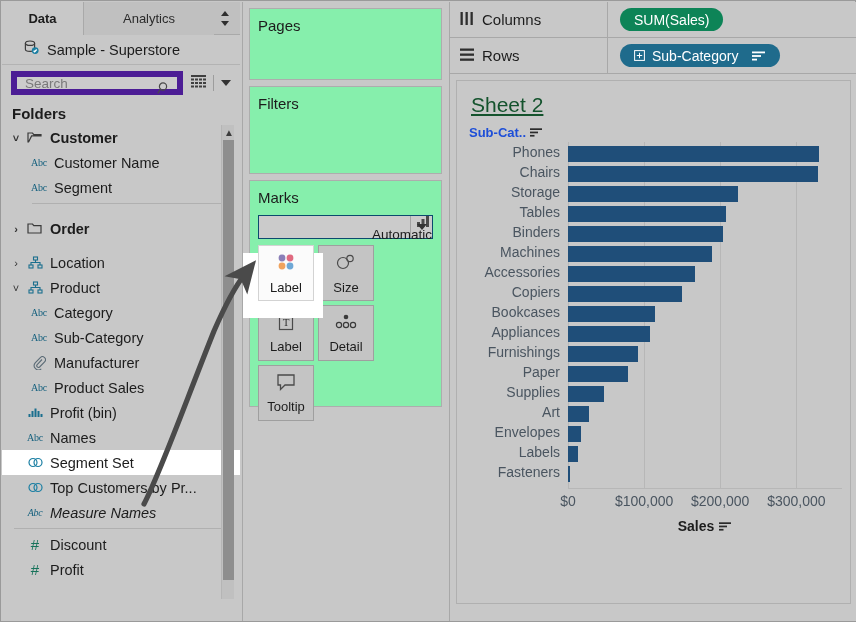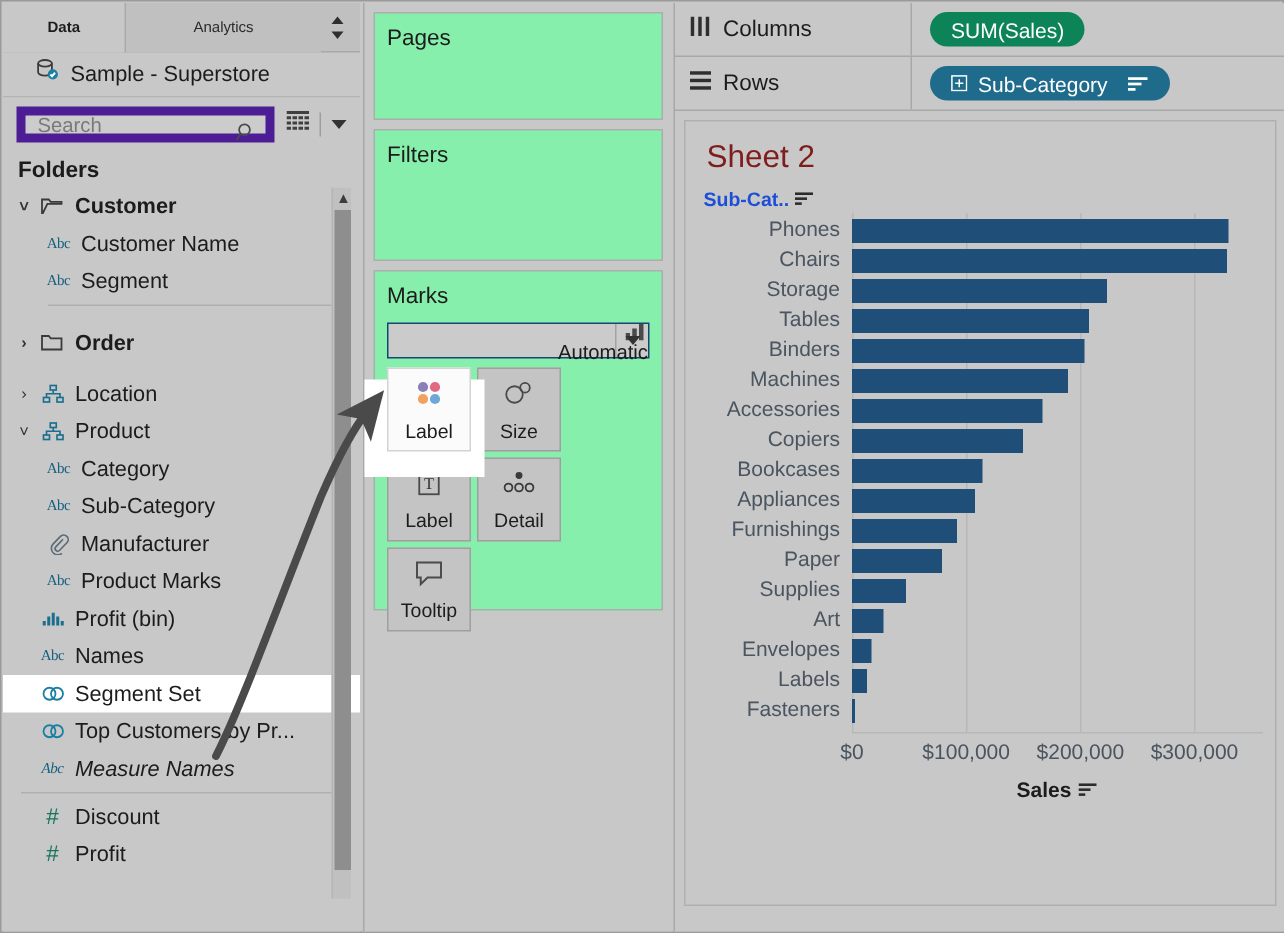--- a/index.html
+++ b/index.html
@@ -26,21 +26,21 @@
   .tabstrip {
     position: relative;
     height: 33px;
     background: #c0c0c0;
     border-bottom: 1px solid #a9a9a9;
   }
   .tab {
     position: absolute; top: 0;
     height: 33px;
     display: flex; align-items: center; justify-content: center;
-    font-size: 10px;
+    font-size: 13px;
     color: #1c1c1c;
     cursor: default;
   }
   .tab.active {
     background: #c8c8c8;
     font-weight: bold;
     border-right: 1px solid #a9a9a9;
   }
   .tab.inactive { background: #c0c0c0; color: #2b2b2b; }
   #tab-data  { left: 0px;  width: 82px; }
@@ -246,23 +246,24 @@
   .pill .pill-post { margin-left: 14px; display: flex; align-items: center; }
 
   #view-area {
     position: relative;
     margin: 6px 5px 0 6px;
     height: 524px;
     background: #c8c8c8;
     border: 1px solid #b0b0b0;
   }
   #sheet-title {
-    font-size: 21px; color: #7f1d1d;
+    font-size: 21px; color: #14532d;
     padding: 12px 0 0 14px;
     font-weight: normal;
+    text-decoration: underline;
   }
   #row-field-hdr {
     font-size: 13px; color: #1d4ed8;
     font-weight: bold;
     padding: 8px 0 0 12px;
     display: flex; align-items: center;
   }
 
   #plot {
     position: relative;
@@ -452,21 +453,21 @@
         <span class="ficon">
           <svg width="13" height="14" viewBox="0 0 13 14">
             <path d="M9 3.5L4.2 8.6a1.7 1.7 0 0 0 2.4 2.4l5-5.2a3 3 0 0 0-4.3-4.2L2.2 6.9a4.3 4.3 0 0 0 6.1 6" fill="none" stroke="#5b6b76" stroke-width="1.1"></path>
           </svg>
         </span>
         <span class="flabel">Manufacturer</span>
       </div>
       <div class="frow">
         <span class="indent"></span>
         <span class="ficon abc">Abc</span>
-        <span class="flabel">Product Marks</span>
+        <span class="flabel">Product Sales</span>
       </div>
 
       <div class="frow">
         <span class="twisty blank">.</span>
         <span class="ficon">
           <svg width="15" height="12" viewBox="0 0 15 12">
             <g fill="#1b6f8e">
               <rect x="0.5" y="7" width="2" height="3"></rect>
                 <rect x="3.5" y="4" width="2" height="6"></rect>
               <rect x="6.5" y="1.5" width="2" height="8.5"></rect>

